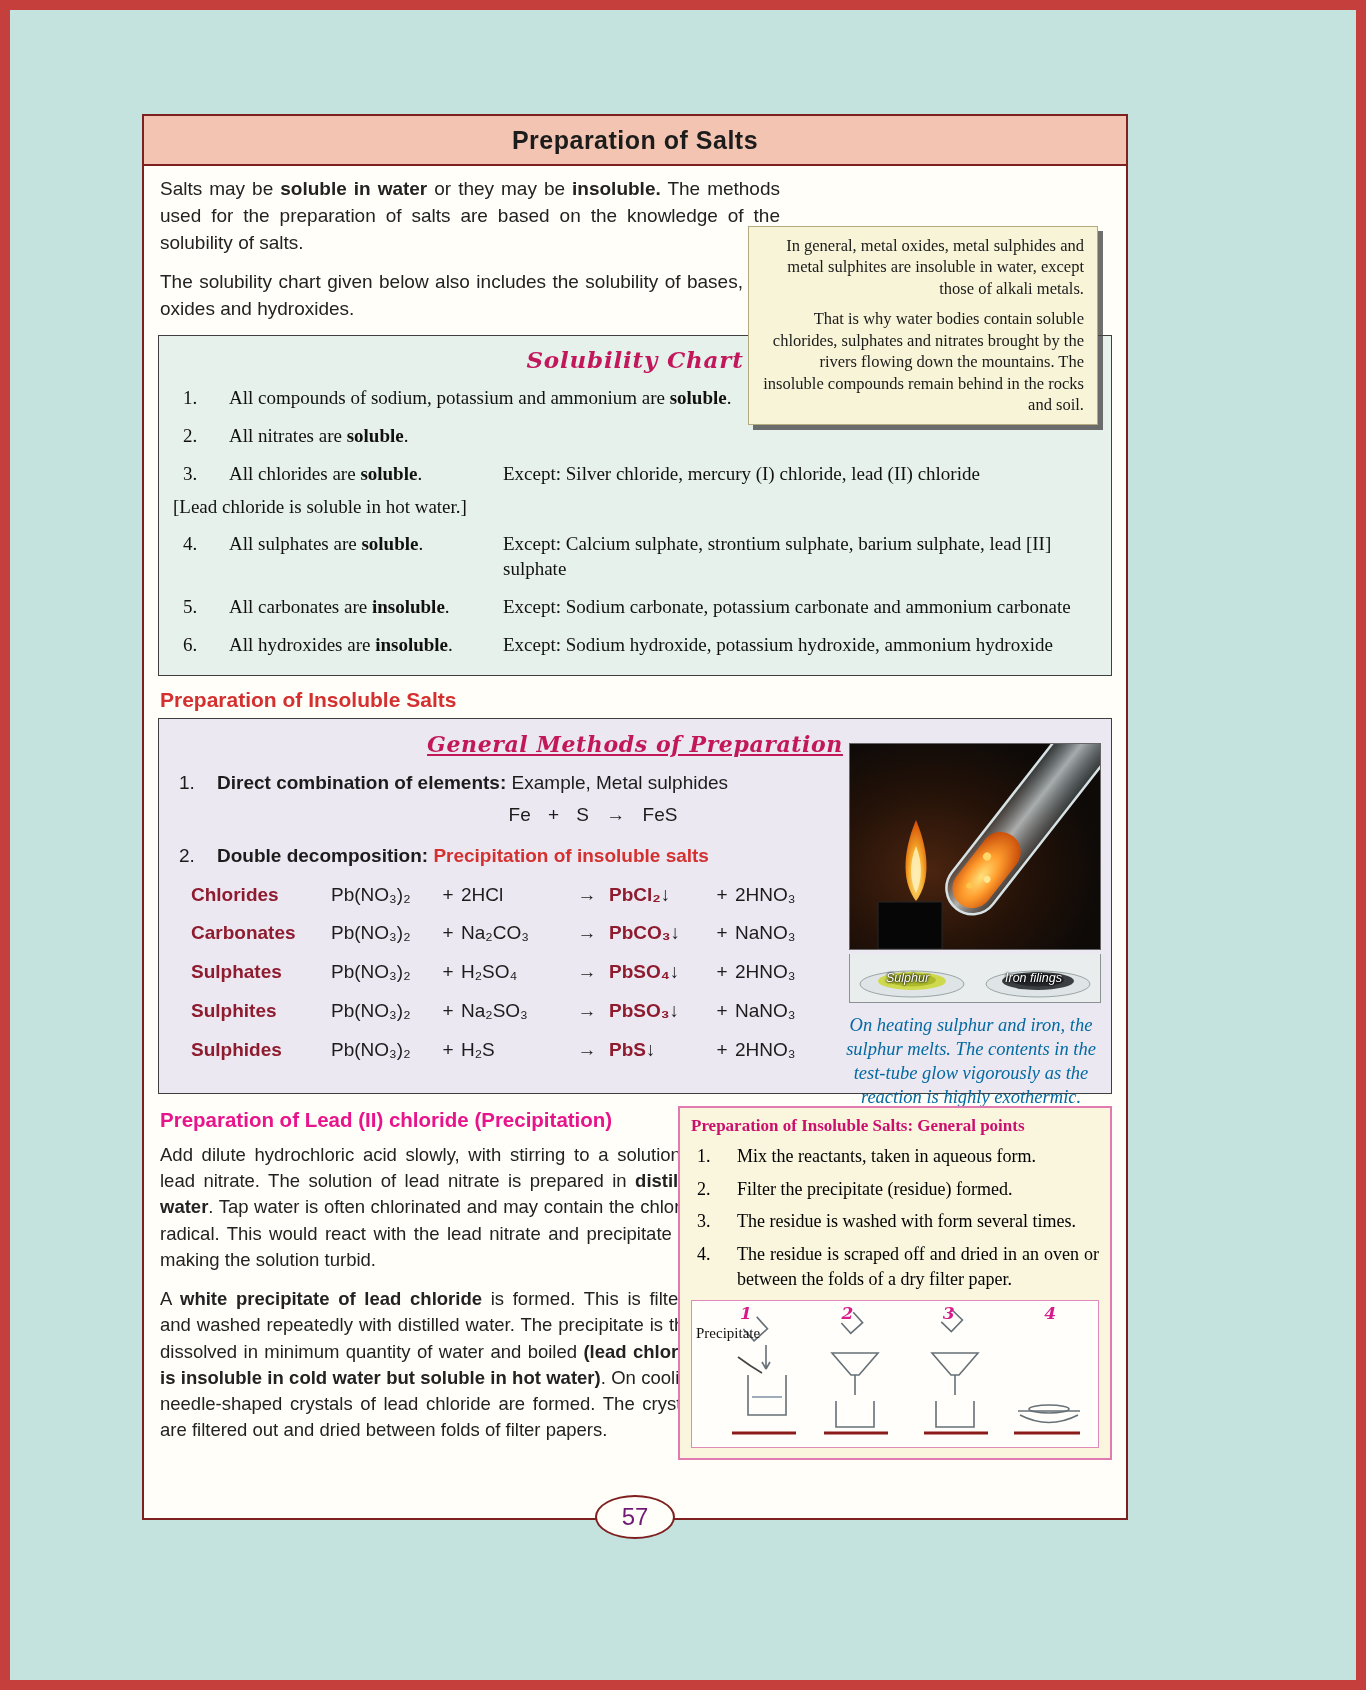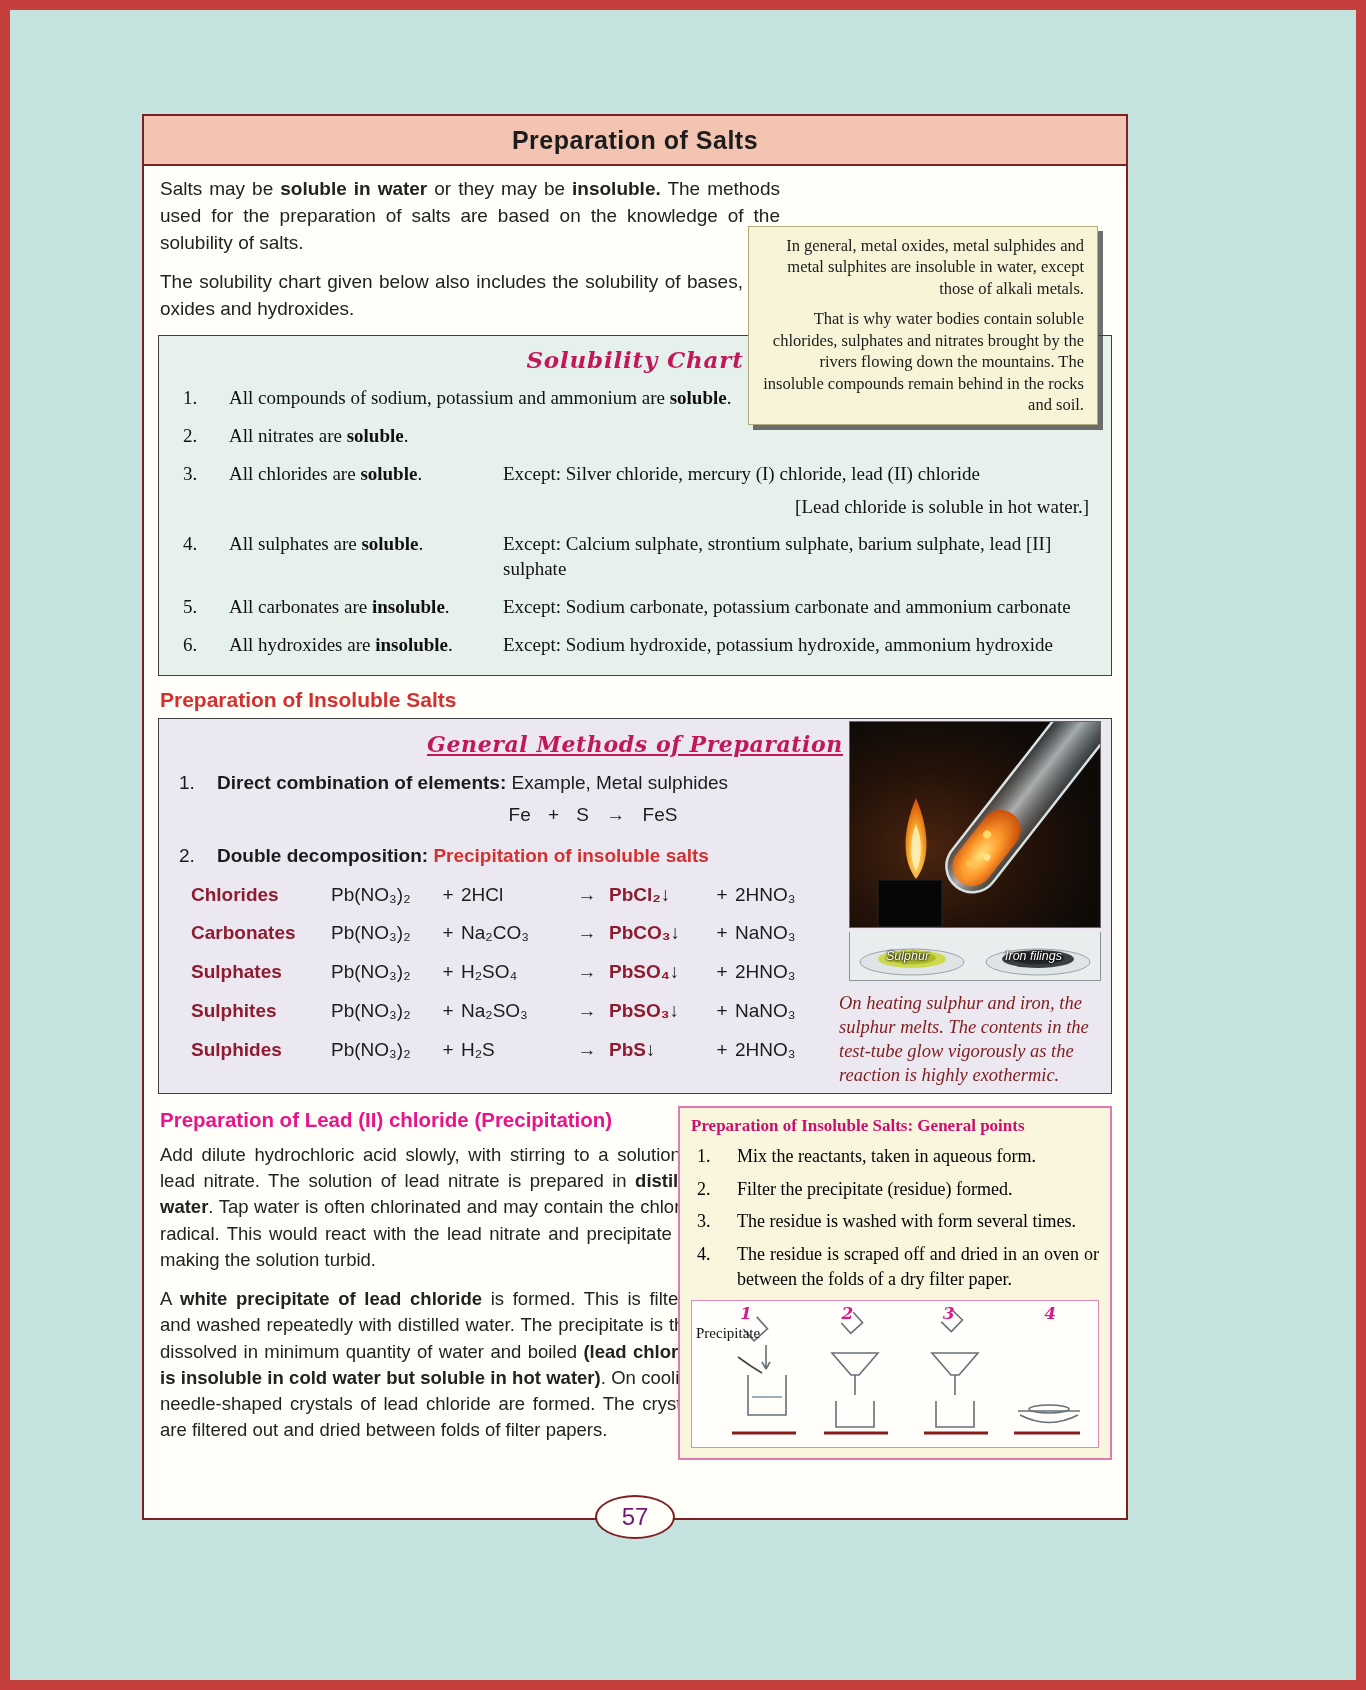--- a/index.html
+++ b/index.html
@@ -22,44 +22,44 @@
   .notebox p:last-child{margin:0;}
   
   .solub{margin:6px 14px 0;background:#e7f1ec;border:1.5px solid #3f3f3f;padding:8px 14px 4px;
          font-family:"Liberation Serif","DejaVu Serif",serif;color:#111;}
   .stitle{text-align:center;font-family:"DejaVu Serif",serif;font-style:italic;font-weight:bold;
           font-size:23px;color:#c2185b;letter-spacing:.8px;margin:2px 0 12px;}
   .srow{display:flex;font-size:19px;line-height:1.33;margin-bottom:13px;}
   .snum{flex:none;width:46px;padding-left:10px;}
   .smain{flex:none;width:272px;}
   .sexcept{flex:1;padding-left:2px;}
-  .snote{font-size:19px;text-align:right;margin:-4px 8px 13px 0;}
+  .snote{font-size:19px;margin:-4px 8px 13px 0;}
   
   .redhead{margin:12px 16px 6px;font-size:21px;font-weight:bold;color:#d3302f;}
   
   .methods{position:relative;margin:0 14px;background:#ebe8f2;border:1.5px solid #3f3f3f;padding:10px 14px 12px;min-height:352px;}
   .mtitle{text-align:center;font-family:"DejaVu Serif",serif;font-style:italic;font-weight:bold;
           font-size:22px;color:#c2185b;letter-spacing:.6px;margin:2px 0 14px;text-decoration:underline;}
   .mbody{margin-right:272px;font-size:19px;color:#1c1c1c;line-height:1.3;}
   .mitem{display:flex;margin-bottom:8px;}
   .mnum{flex:none;width:38px;padding-left:6px;}
   .meq{margin:6px 0 16px 188px;word-spacing:12px;text-align:center;}
   .rxn{display:grid;grid-template-columns:140px 104px 26px 104px 44px 100px 26px auto;
        align-items:baseline;margin:14px 0 0 18px;}
   .rxn .rlabel{color:#8e1b2e;font-weight:bold;}
   .rxn .rop{text-align:center;}
   .rxn .pp{color:#8e1b2e;font-weight:bold;font-style:normal;}
   .rxn .down{color:#1c1c1c;font-weight:normal;}
   
-  .photo-col{position:absolute;top:2px;right:10px;width:252px;}
+  .photo-col{position:absolute;top:24px;right:10px;width:252px;text-align:center;}
   .photo-frame{border:1px solid #666;}
   .strip{position:relative;width:250px;height:48px;border:1px solid #8a9294;border-top:none;background:#e9edee;}
   .plabel{position:absolute;top:17px;font-style:italic;font-size:12.5px;color:#fff;text-shadow:0 0 3px #000,0 0 2px #000;}
   .caption{margin:10px 0 0 -10px;width:264px;font-family:"Liberation Serif","DejaVu Serif",serif;
-           font-style:italic;font-size:18.5px;line-height:1.3;color:#7f1d1d;}
+           font-style:italic;font-size:18.5px;line-height:1.3;color:#0369a1;}
   
   .bottom{position:relative;padding:14px 16px 0;}
   .leadhead{font-size:20.5px;font-weight:bold;color:#e8148b;margin:0 0 10px;}
   .bottom .col{width:545px;font-size:18.5px;line-height:1.42;color:#222;text-align:justify;}
   .bottom .col p{margin:0 0 13px;}
   
   .points{position:absolute;top:12px;right:14px;width:408px;background:#faf6dd;border:2px solid #e07ab0;padding:8px 11px 10px;}
   .ptitle{font-family:"Liberation Serif","DejaVu Serif",serif;font-weight:bold;font-size:17px;color:#cb0f6e;margin:0 0 8px;white-space:nowrap;}
   .prow{display:flex;font-family:"Liberation Serif","DejaVu Serif",serif;font-size:18px;line-height:1.38;margin-bottom:8px;text-align:justify;}
   .pnum{flex:none;width:40px;padding-left:6px;}

